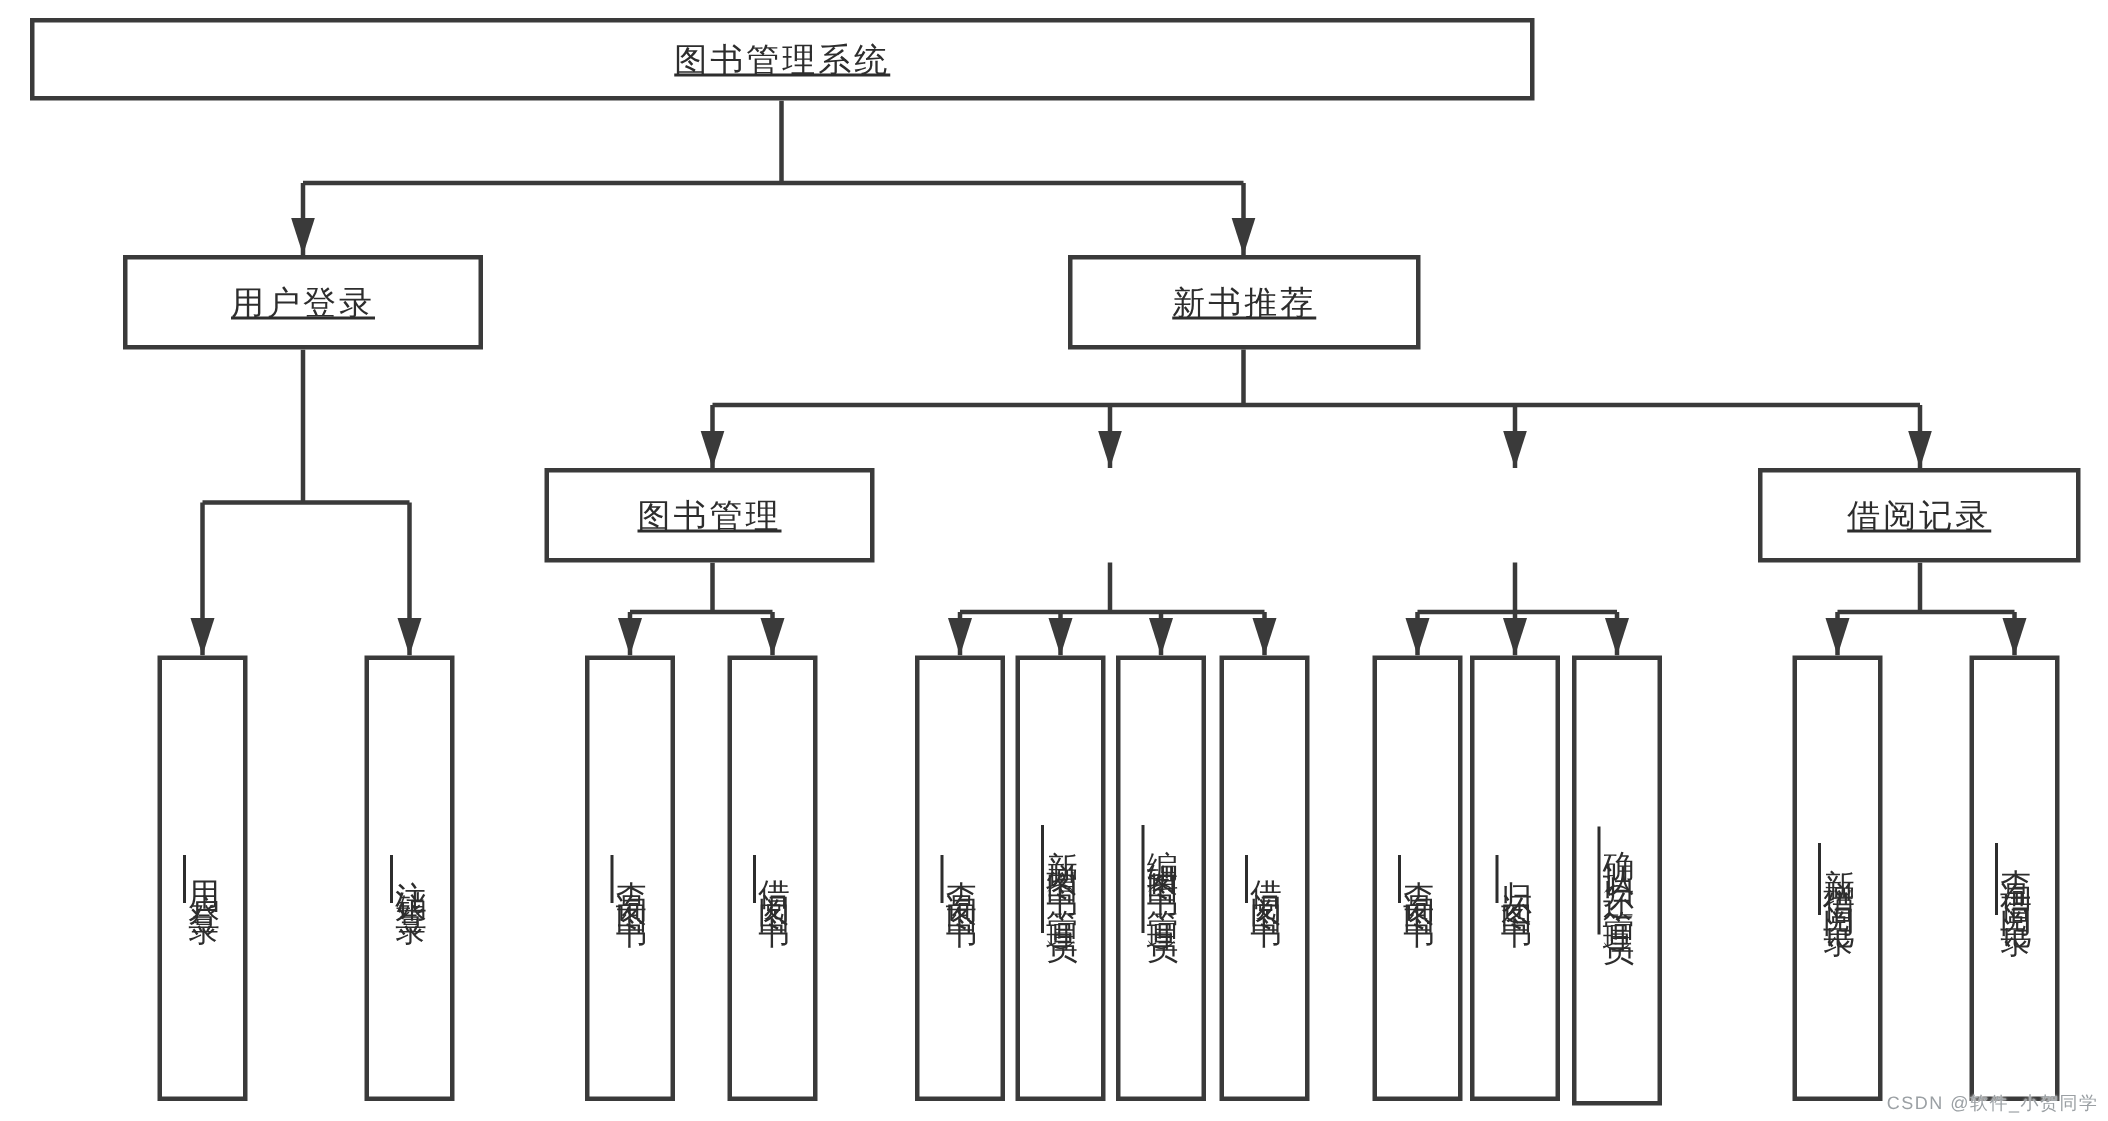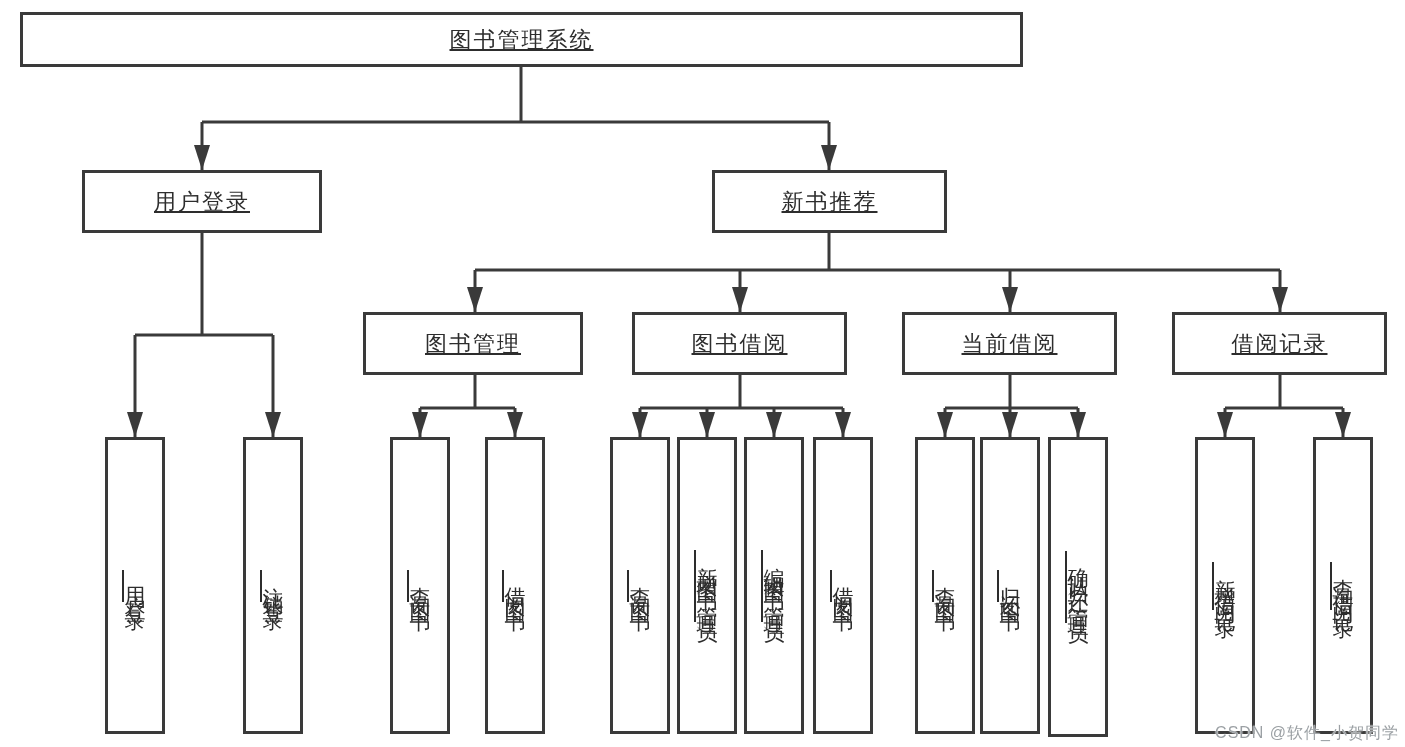--- a/index.html
+++ b/index.html
@@ -35,21 +35,21 @@
   .node .v-label{
     writing-mode:vertical-rl;
     text-orientation:mixed;
     font-size:21px;
     letter-spacing:8px;
     white-space:nowrap;
   }
   .watermark{
     position:absolute;
     right:6px;bottom:3px;
-    font-size:16px;
+    font-size:12px;
     color:var(--watermark);
     text-shadow:0 0 2px #ffffff,0 0 1px #ffffff;
     letter-spacing:1px;
     white-space:nowrap;
   }
 </style>
 </head>
 <body>
 
 <div class="canvas">
@@ -98,26 +98,20 @@
   <div class="node" style="left:82px;top:170px;width:240px;height:63px">
     <span class="h-label">用户登录</span>
   </div>
   <div class="node" style="left:712px;top:170px;width:235px;height:63px">
     <span class="h-label">新书推荐</span>
   </div>
 
   <div class="node" style="left:363px;top:312px;width:220px;height:63px">
     <span class="h-label">图书管理</span>
   </div>
-  <div class="node" style="left:632px;top:312px;width:215px;height:63px">
-    <span class="h-label">图书借阅</span>
-  </div>
-  <div class="node" style="left:902px;top:312px;width:215px;height:63px">
-    <span class="h-label">当前借阅</span>
-  </div>
   <div class="node" style="left:1172px;top:312px;width:215px;height:63px">
     <span class="h-label">借阅记录</span>
   </div>
 
   <div class="node" style="left:105px;top:437px;width:60px;height:297px">
     <span class="v-label">用户登录</span>
   </div>
   <div class="node" style="left:243px;top:437px;width:60px;height:297px">
     <span class="v-label">注销登录</span>
   </div>

